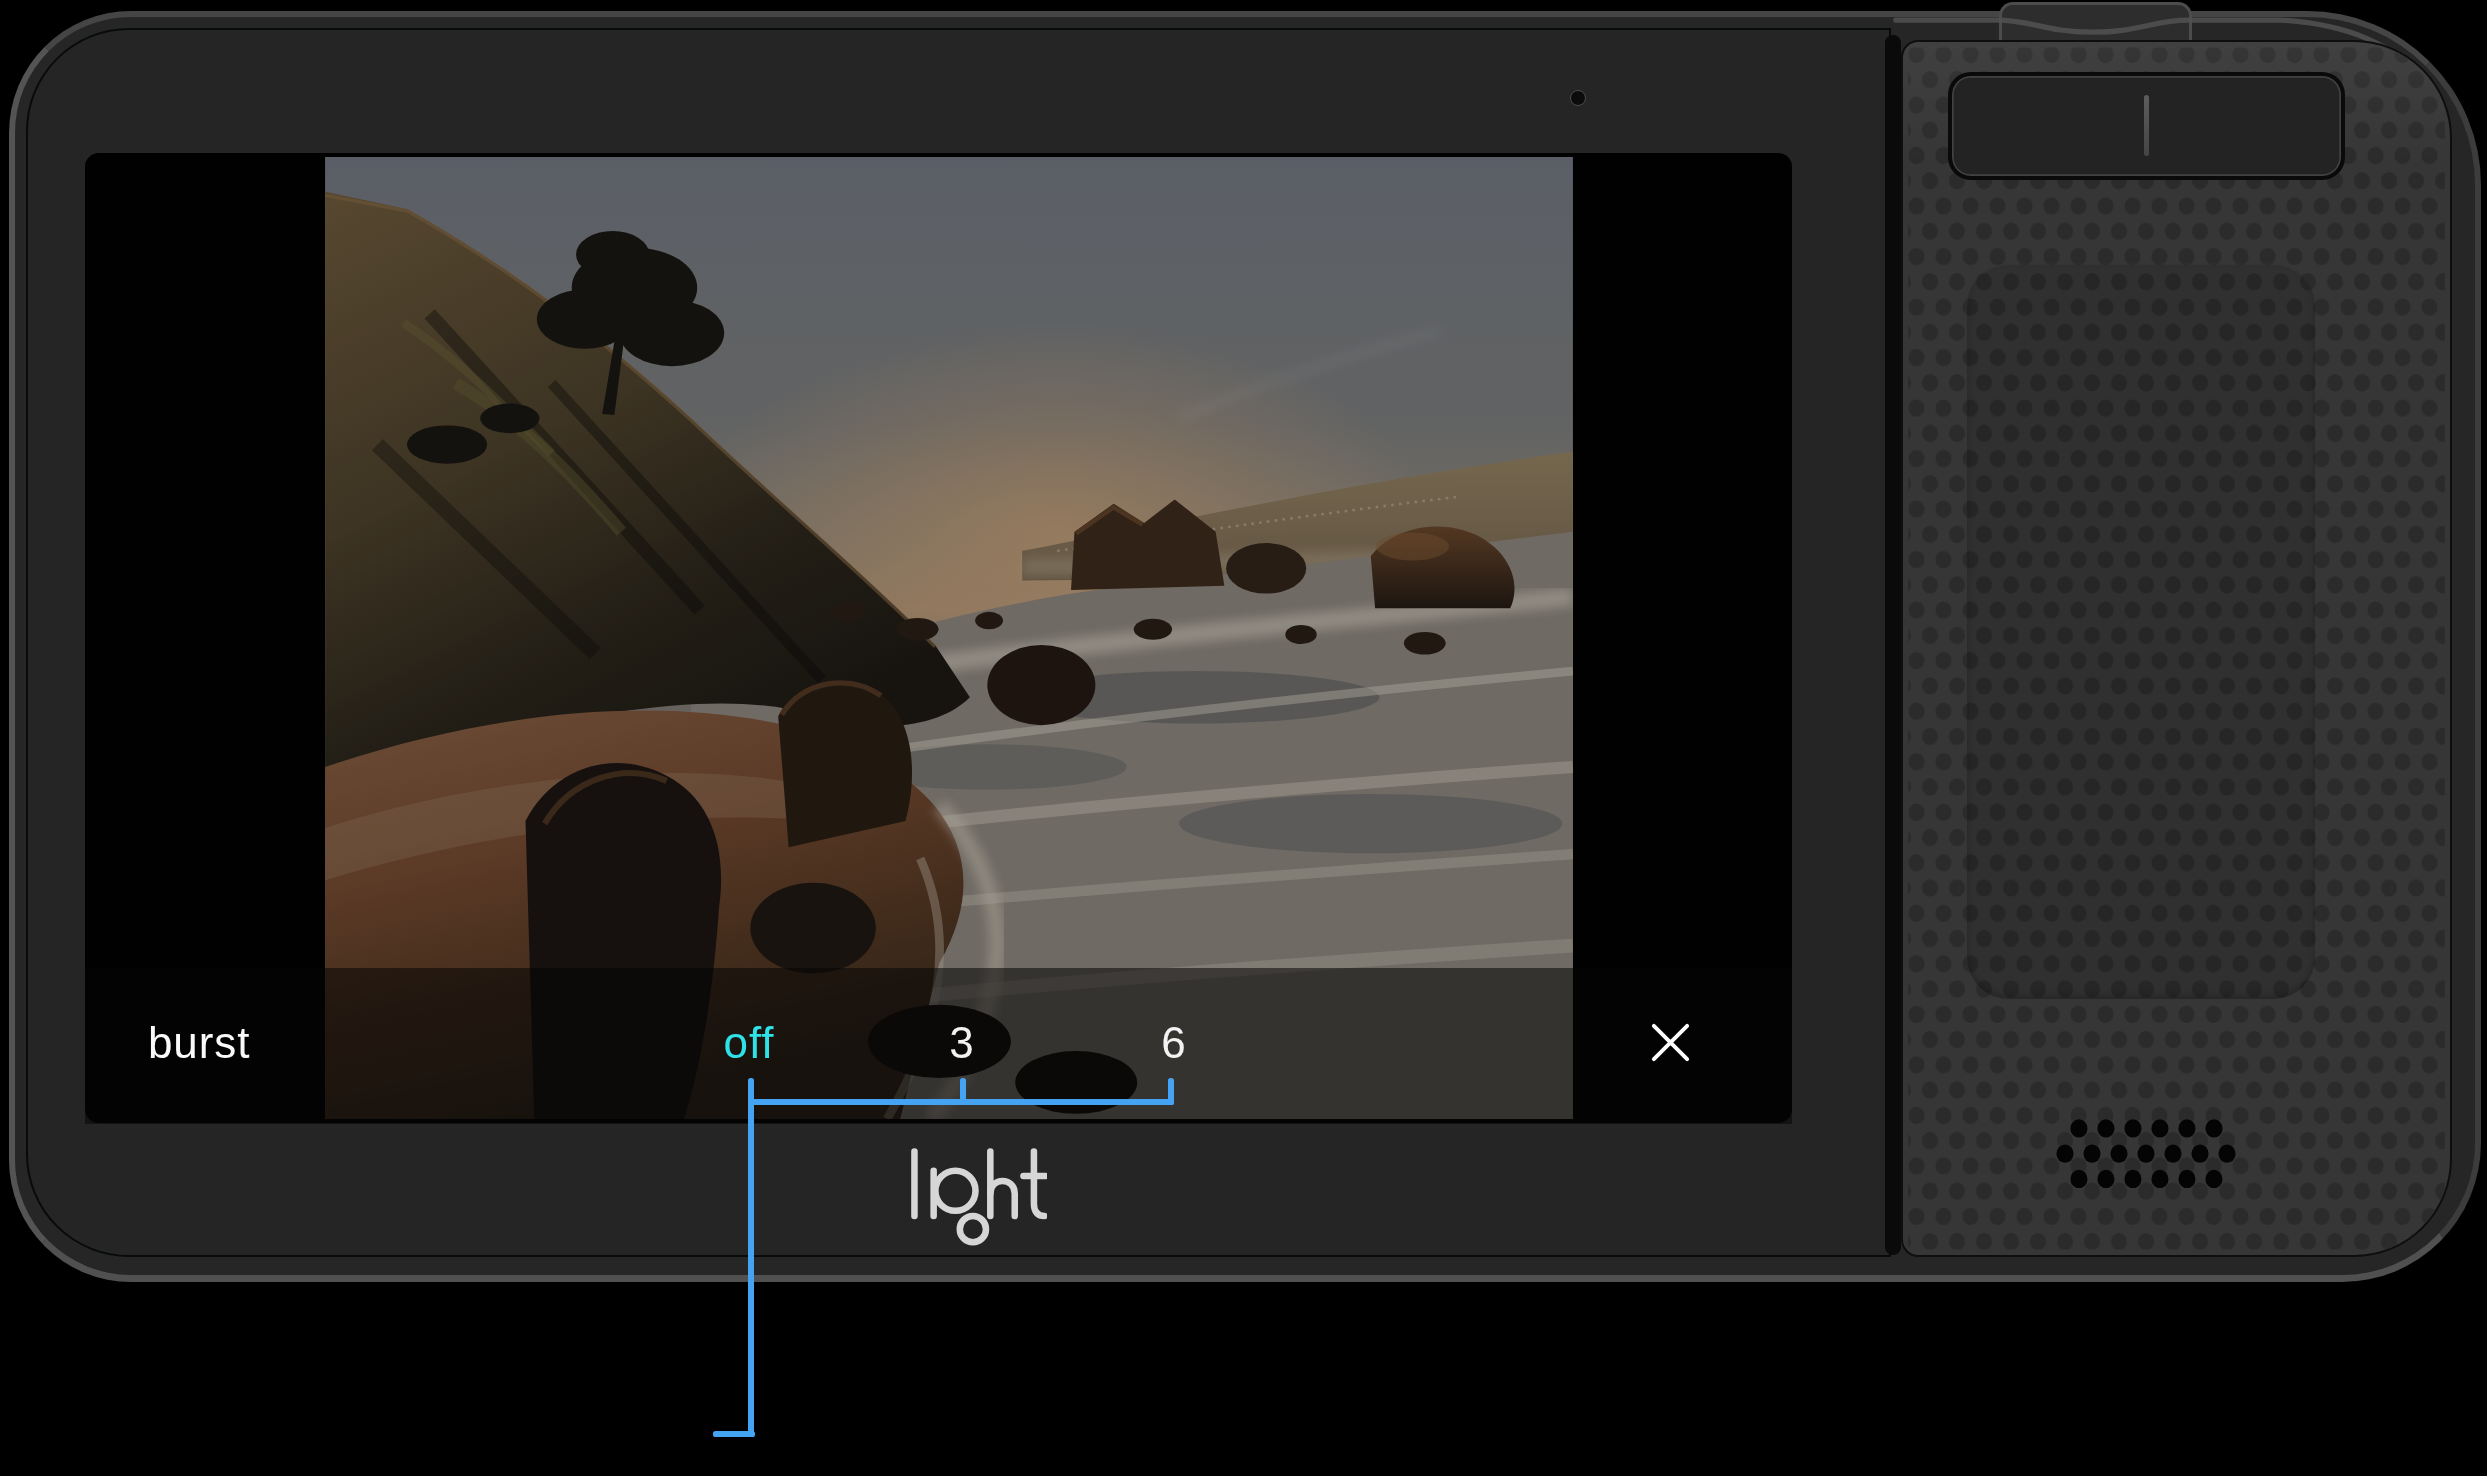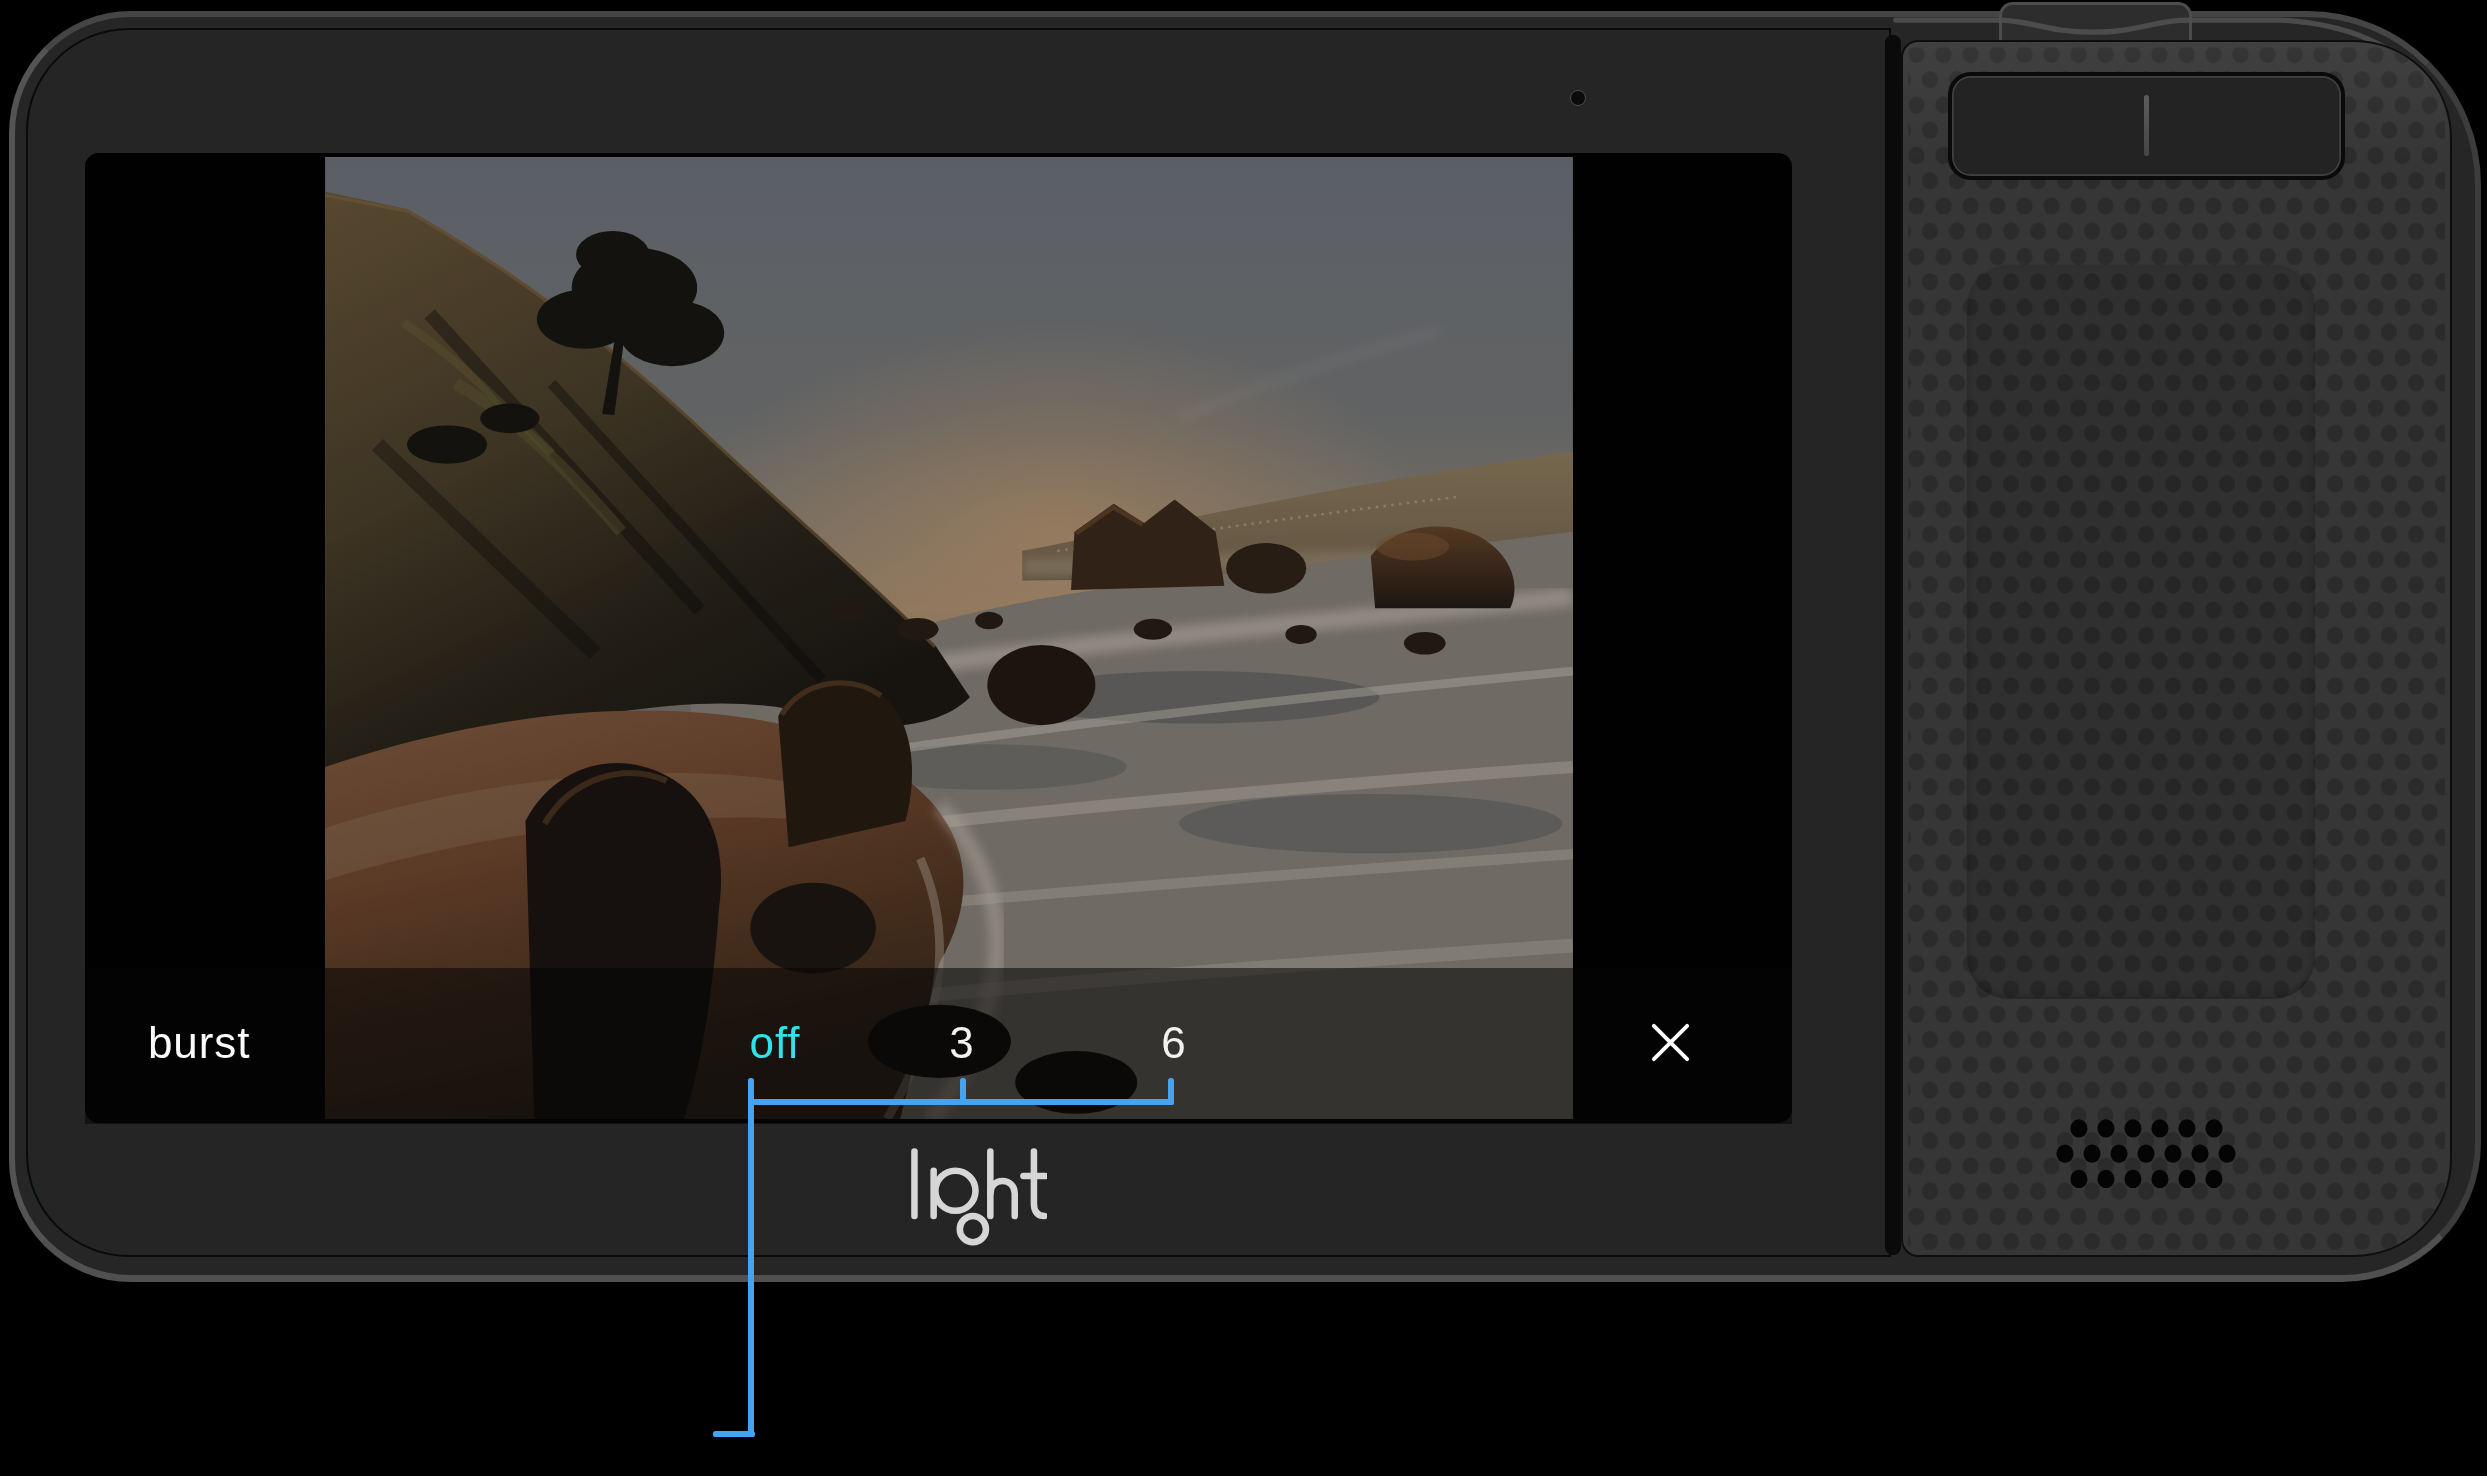--- a/index.html
+++ b/index.html
@@ -228,21 +228,21 @@
         <ellipse cx="560" cy="885" rx="72" ry="52" fill="#1f1710"></ellipse>
         <ellipse cx="705" cy="1015" rx="82" ry="42" fill="#15100b"></ellipse>
         <ellipse cx="862" cy="1062" rx="70" ry="36" fill="#15100b"></ellipse>
 
         <rect width="1432" height="1104" fill="#05080c" opacity=".22"></rect>
       </svg>
     </div>
 
     <div class="abs bottom-bar">
       <span class="bar-label">burst</span>
-      <button class="bar-option selected" style="left:690px">off</button>
+      <button class="bar-option selected" style="left:664px">off</button>
       <button class="bar-option" style="left:877px">3</button>
       <button class="bar-option" style="left:1089px">6</button>
       <button class="close-btn" aria-label="close">
         <svg width="49" height="49" viewBox="0 0 56 56">
           <path d="M9,9 L47,47 M47,9 L9,47" stroke="#ffffff" stroke-width="4.5" stroke-linecap="round"></path>
         </svg>
       </button>
     </div>
   </div>
 

